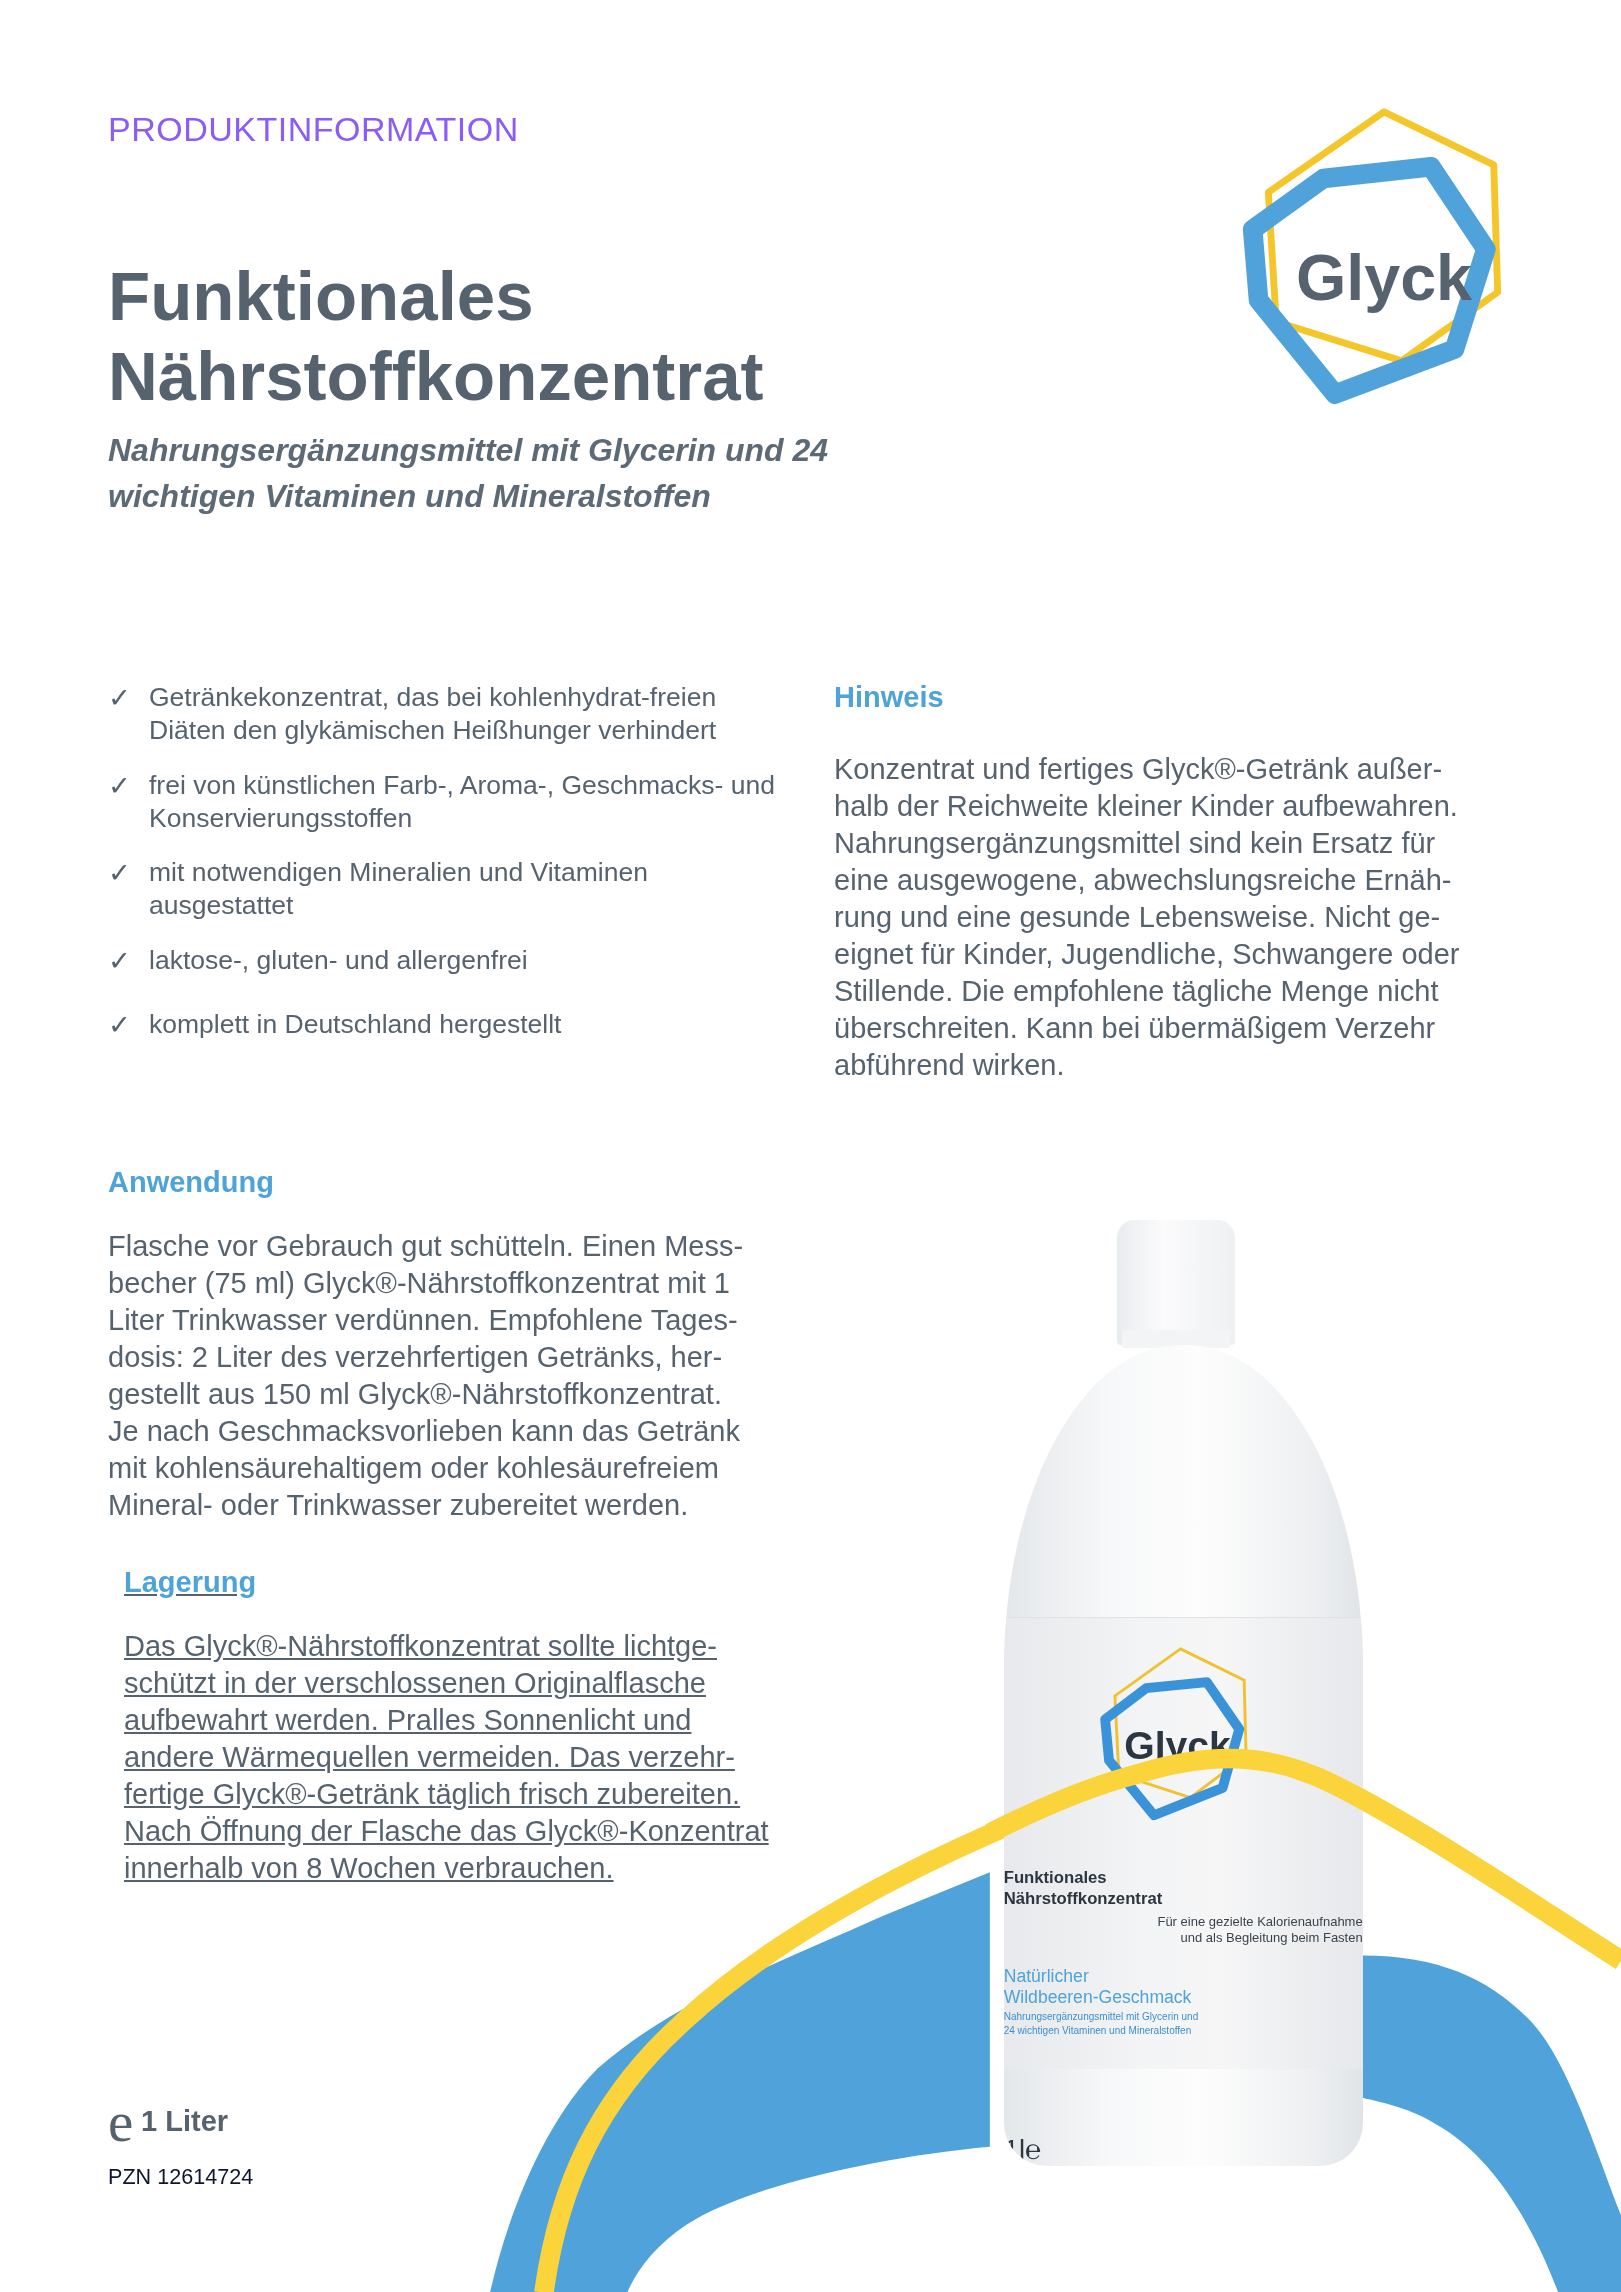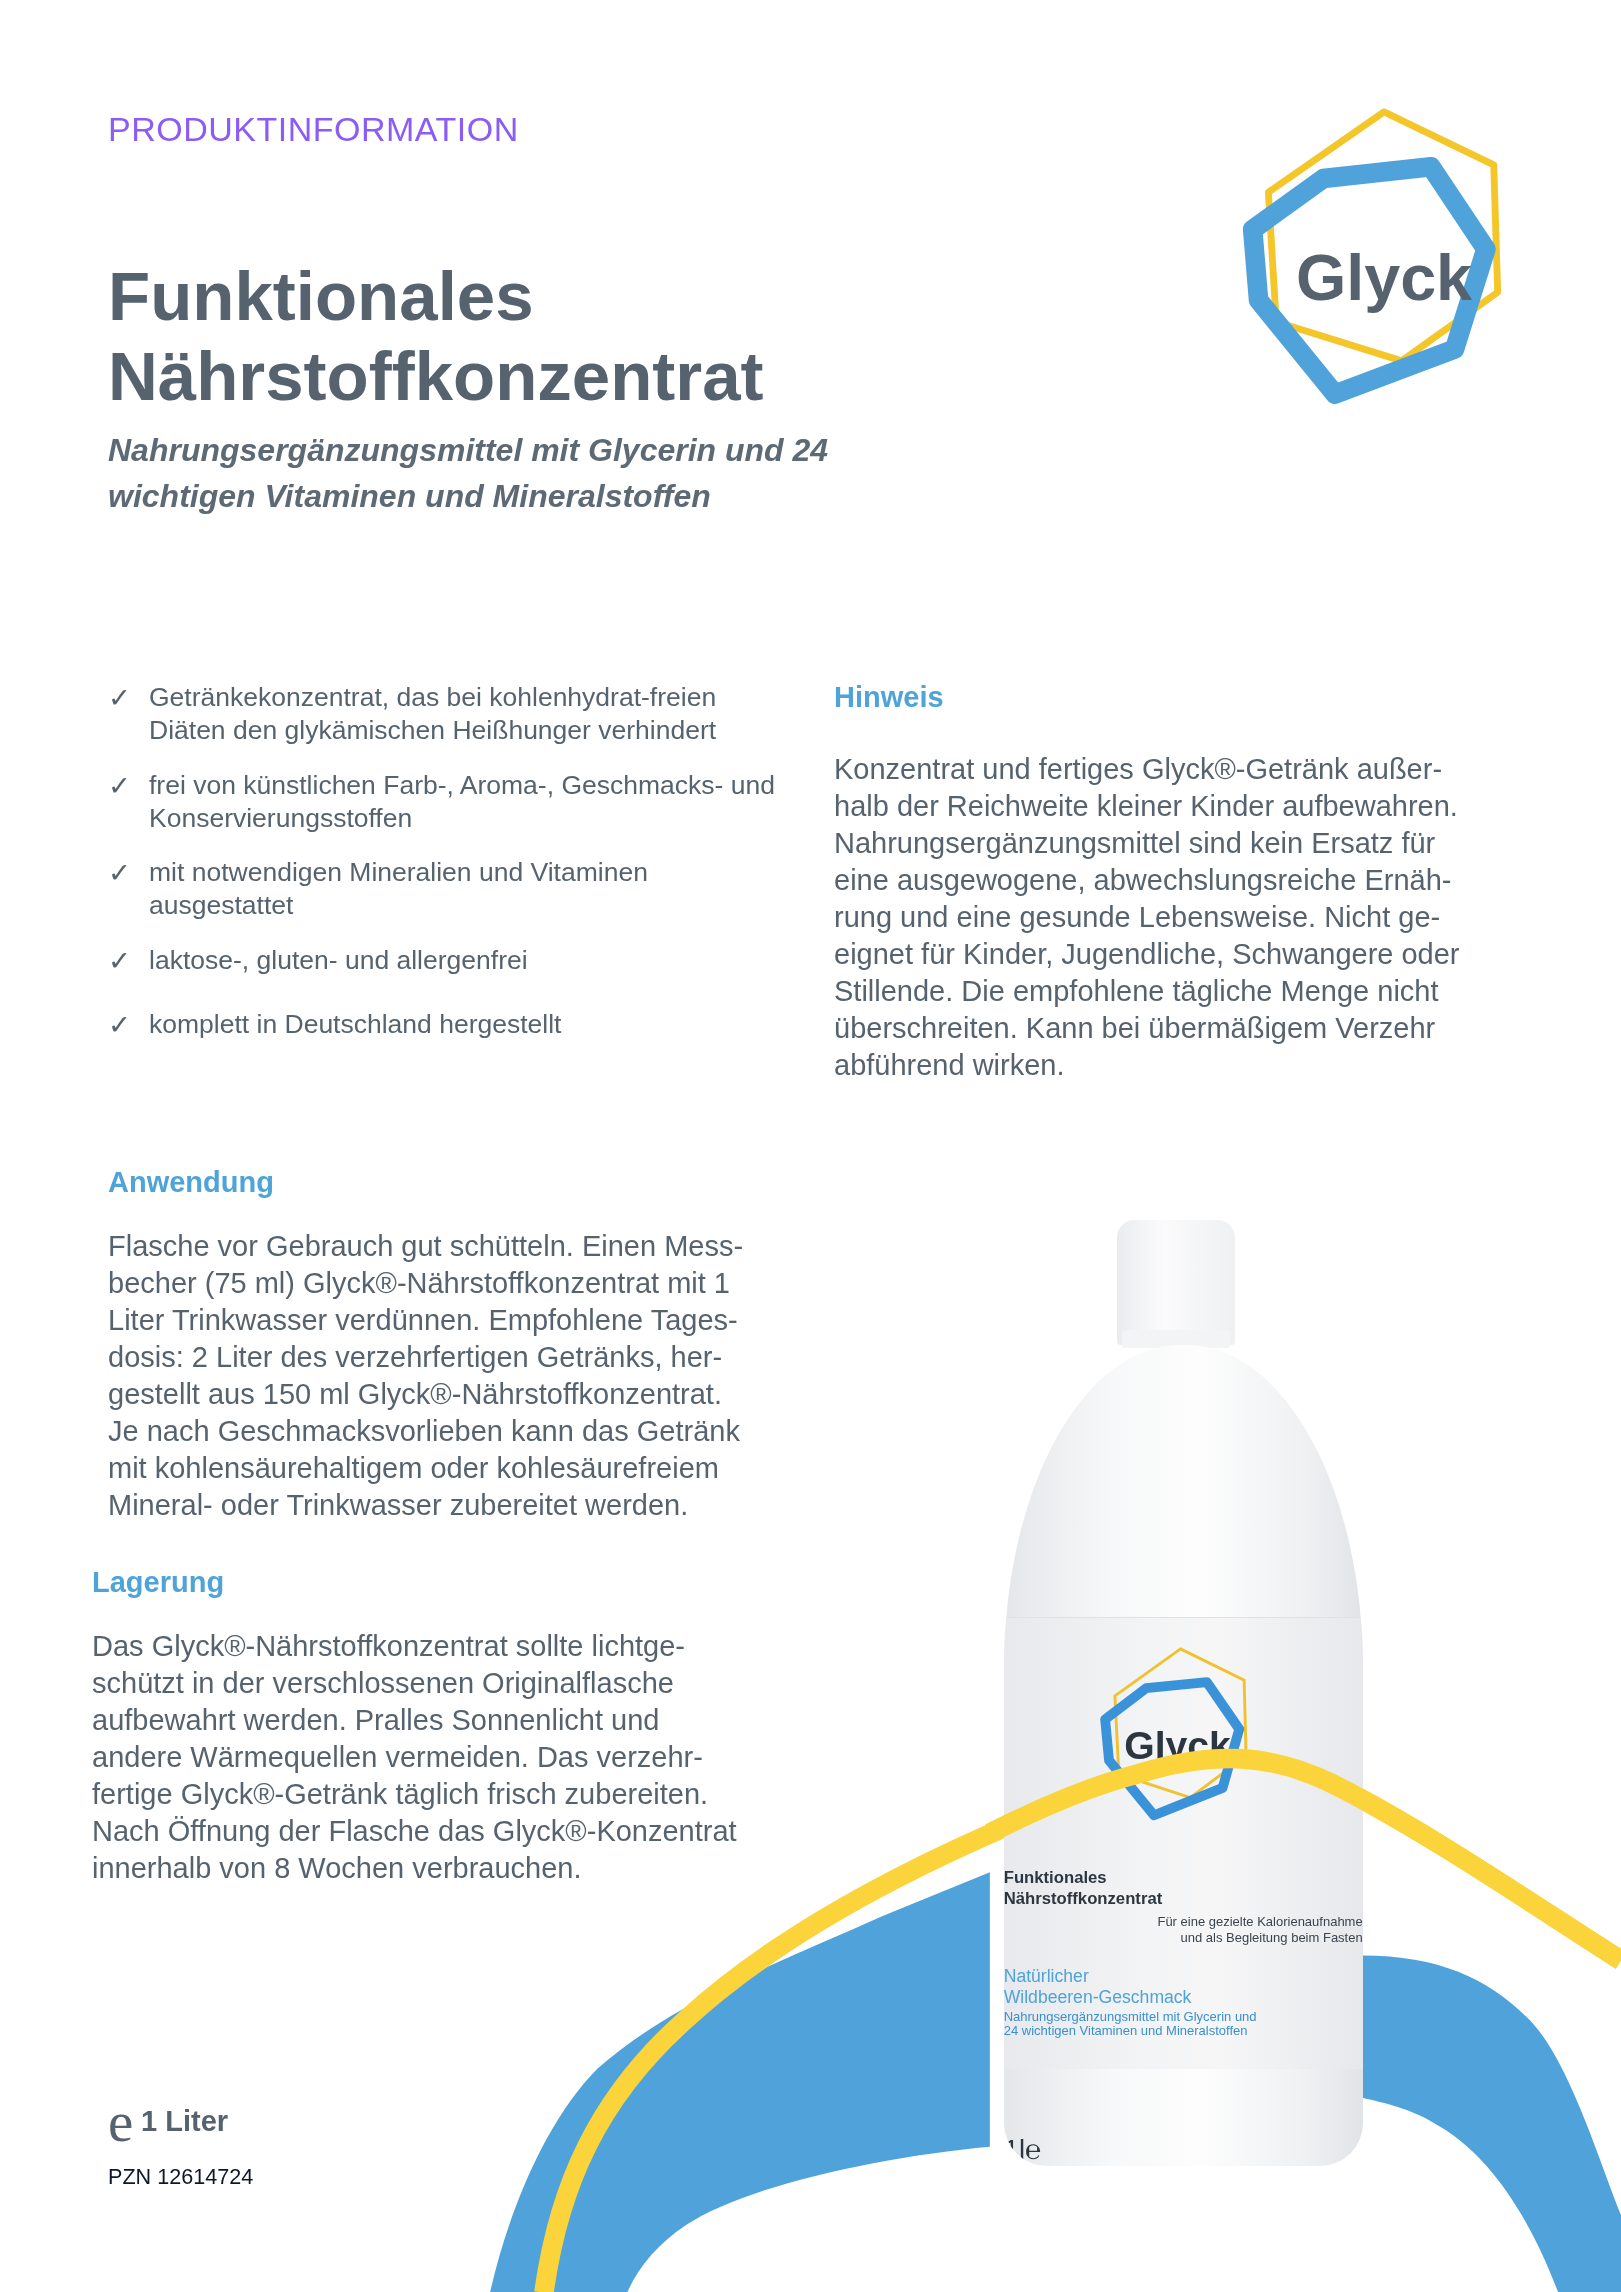--- a/index.html
+++ b/index.html
@@ -37,21 +37,21 @@
       font-size: 29px; font-weight: 700; color: #4ea3d9; margin: 0;
     }
     .body-text {
       font-size: 29px; line-height: 37px; color: #56636f; margin: 0;
       white-space: pre-line;
     }
     .hinweis { left: 834px; top: 681px; width: 686px; }
     .hinweis .body-text { margin-top: 37px; }
     .anwendung { left: 108px; top: 1166px; width: 706px; }
     .anwendung .body-text { margin-top: 29px; }
-    .lagerung { left: 92px; top: 1566px; width: 706px; }
+    .lagerung { left: 124px; top: 1566px; width: 706px; text-decoration: underline; }
     .lagerung .body-text { margin-top: 29px; }
     .volume { left: 108px; top: 2102px; display: flex; align-items: center; }
     .volume .e-mark { font-family: "Liberation Serif", "DejaVu Serif", serif; font-size: 57px; color: #56636f; line-height: 39px; margin-right: 7.8px; }
     .volume .vol-label { font-size: 29px; font-weight: 700; color: #56636f; }
     .pzn { left: 108px; top: 2164px; font-size: 21.6px; color: #0f172a; text-align: right; }
     .decor { left: 0; top: 0; width: 1621px; height: 2293px; pointer-events: none; }
 
     
     .bottle { left: 990px; top: 1220px; width: 372px; height: 941px; }
     .cap {
@@ -71,21 +71,21 @@
     }
     .label-band {
       position: absolute; left: 0; top: 272px; width: 100%; height: 451px;
       background: linear-gradient(90deg,#e7e9ec 0%,#f3f4f5 40%,#f6f6f7 60%,#e6e8eb 100%);
       border-top: 1px solid #dfe2e5;
     }
     .lbl-logo { position: absolute; left: 93px; top: 24.5px; width: 167px; height: 186px; }
     .lbl-title { position: absolute; top: 250px; width: 100%; font-size: 16.7px; font-weight: 700; color: #2c3640; line-height: 20.6px; }
     .lbl-sub { position: absolute; top: 296px; width: 100%; font-size: 13px; color: #3a444e; line-height: 15.7px; text-align: right; }
     .lbl-flavor { position: absolute; top: 348px; width: 100%; font-size: 17.6px; color: #4ea3d9; line-height: 20.6px; }
-    .lbl-desc { position: absolute; top: 392px; width: 100%; font-size: 13px; color: #3a8fd0; line-height: 13.7px; }
+    .lbl-desc { position: absolute; top: 392px; width: 100%; font-size: 10px; color: #3a8fd0; line-height: 13.7px; }
     .lbl-vol { position: absolute; top: 431px; width: 100%; font-size: 27.4px; color: #2c3640; }
   </style>
 </head>
 <body>
 
 <svg class="abs decor" viewBox="0 0 1654 2339" xmlns="http://www.w3.org/2000/svg">
   <path d="M 640 2339 L 500 2339 C 520 2250 560 2160 610 2110 C 690 2040 800 2000 900 1955 L 1010 1910 L 1010 2190 C 900 2200 760 2230 700 2270 C 670 2290 650 2315 640 2339 Z" fill="#4fa3da"></path>
   <path d="M 1390 1995 C 1470 1995 1520 2020 1560 2060 C 1600 2100 1630 2200 1654 2260 L 1654 2339 L 1590 2339 C 1560 2260 1520 2200 1470 2170 C 1440 2150 1410 2145 1390 2140 Z" fill="#4fa3da"></path>
   <path d="M 555 2339 C 570 2230 610 2140 700 2060 C 820 1950 1000 1870 1160 1810 C 1240 1785 1300 1790 1360 1820 C 1450 1865 1560 1940 1654 2000" fill="none" stroke="#fbd33a" stroke-width="20"></path>
 </svg>

